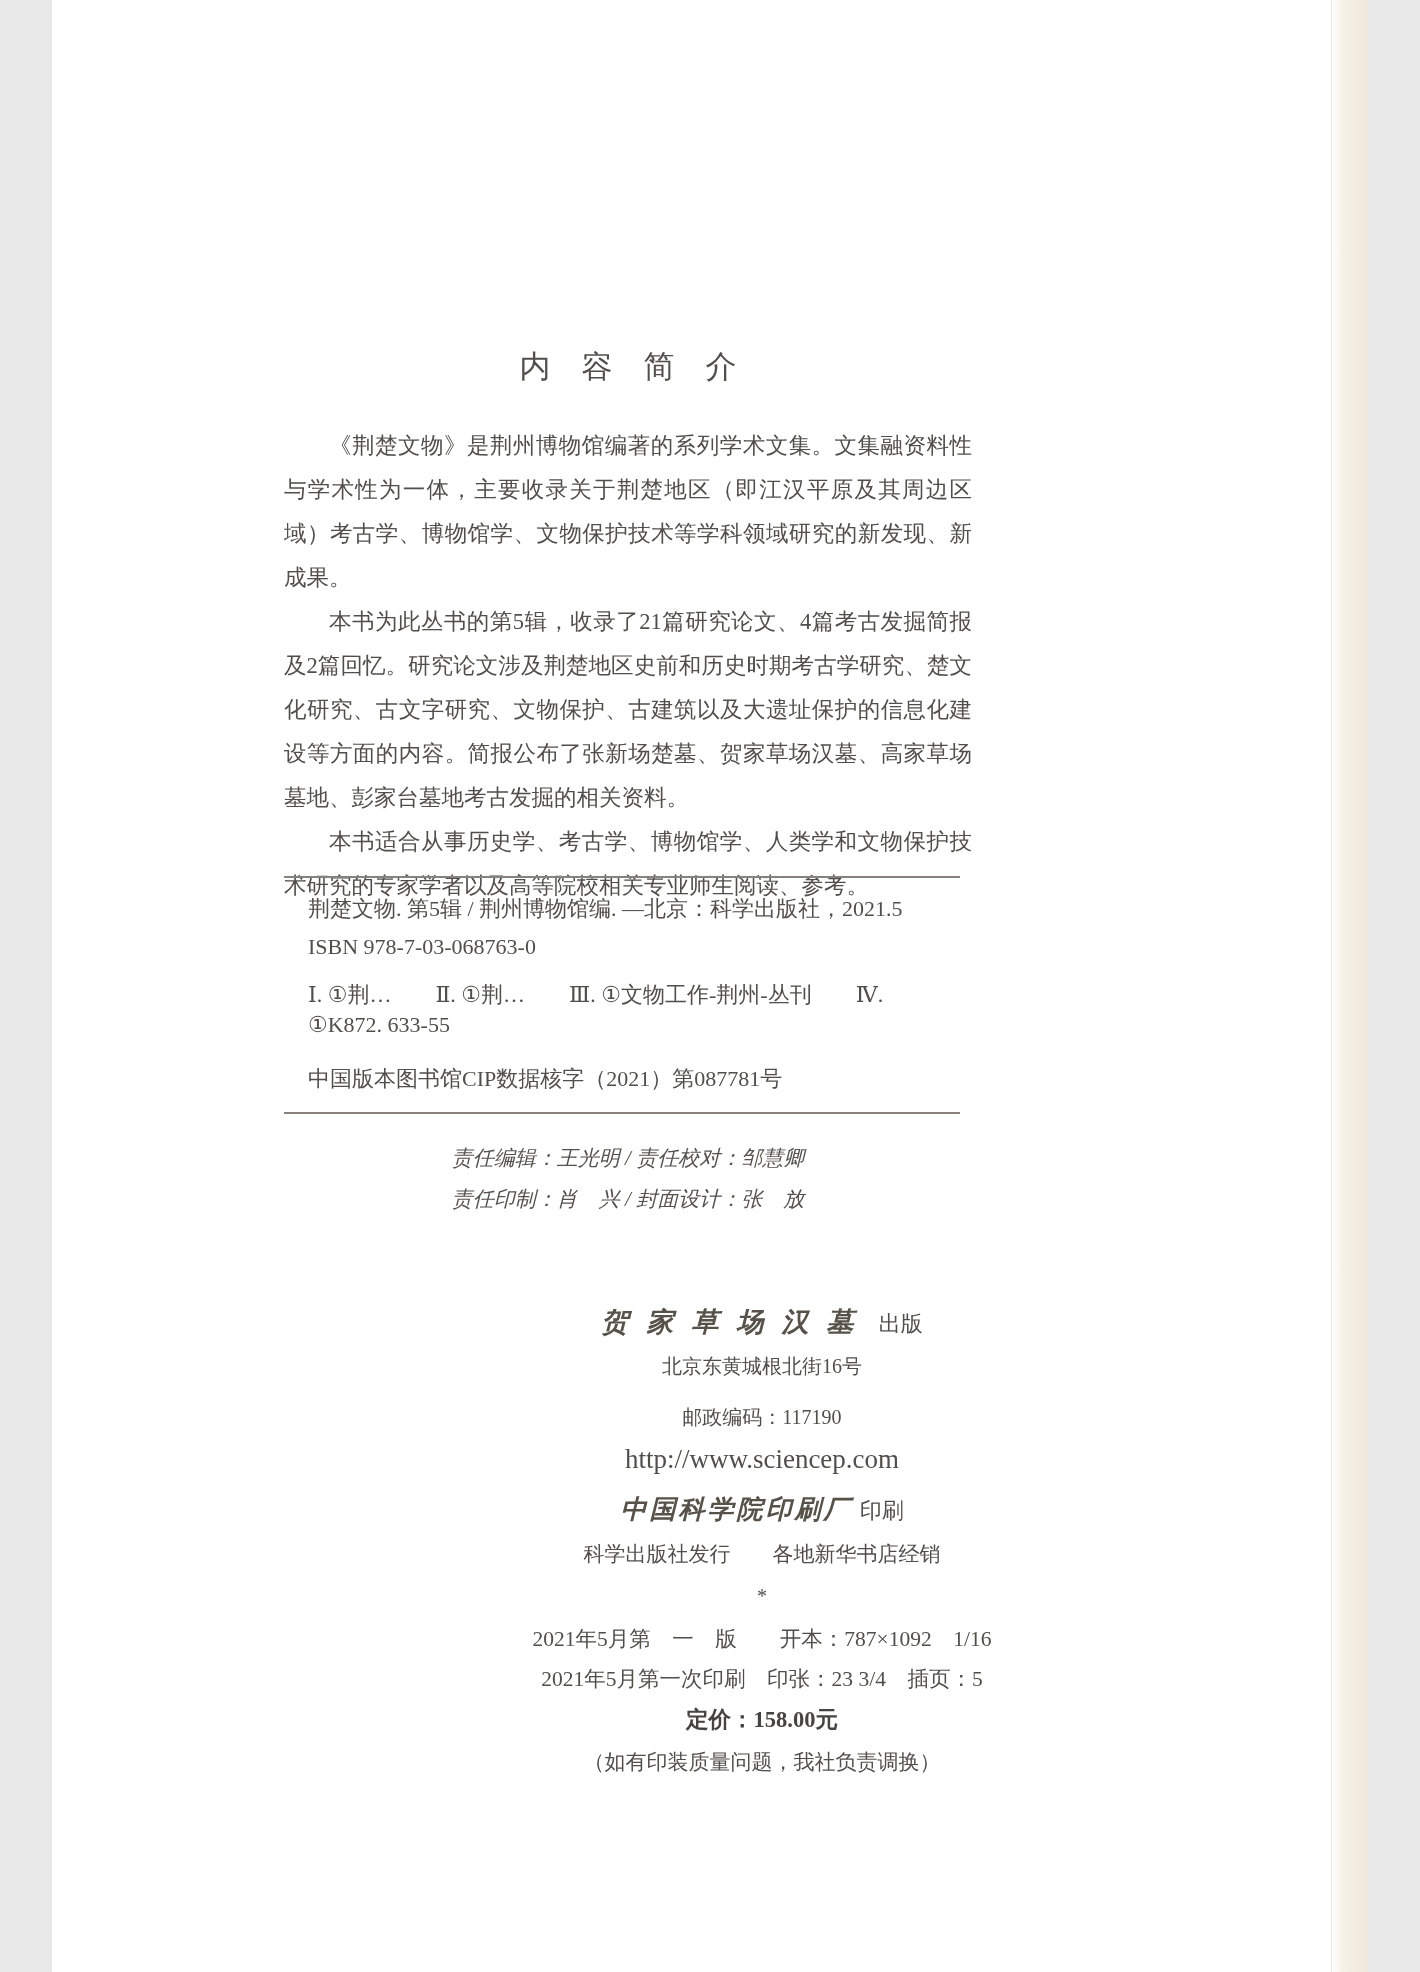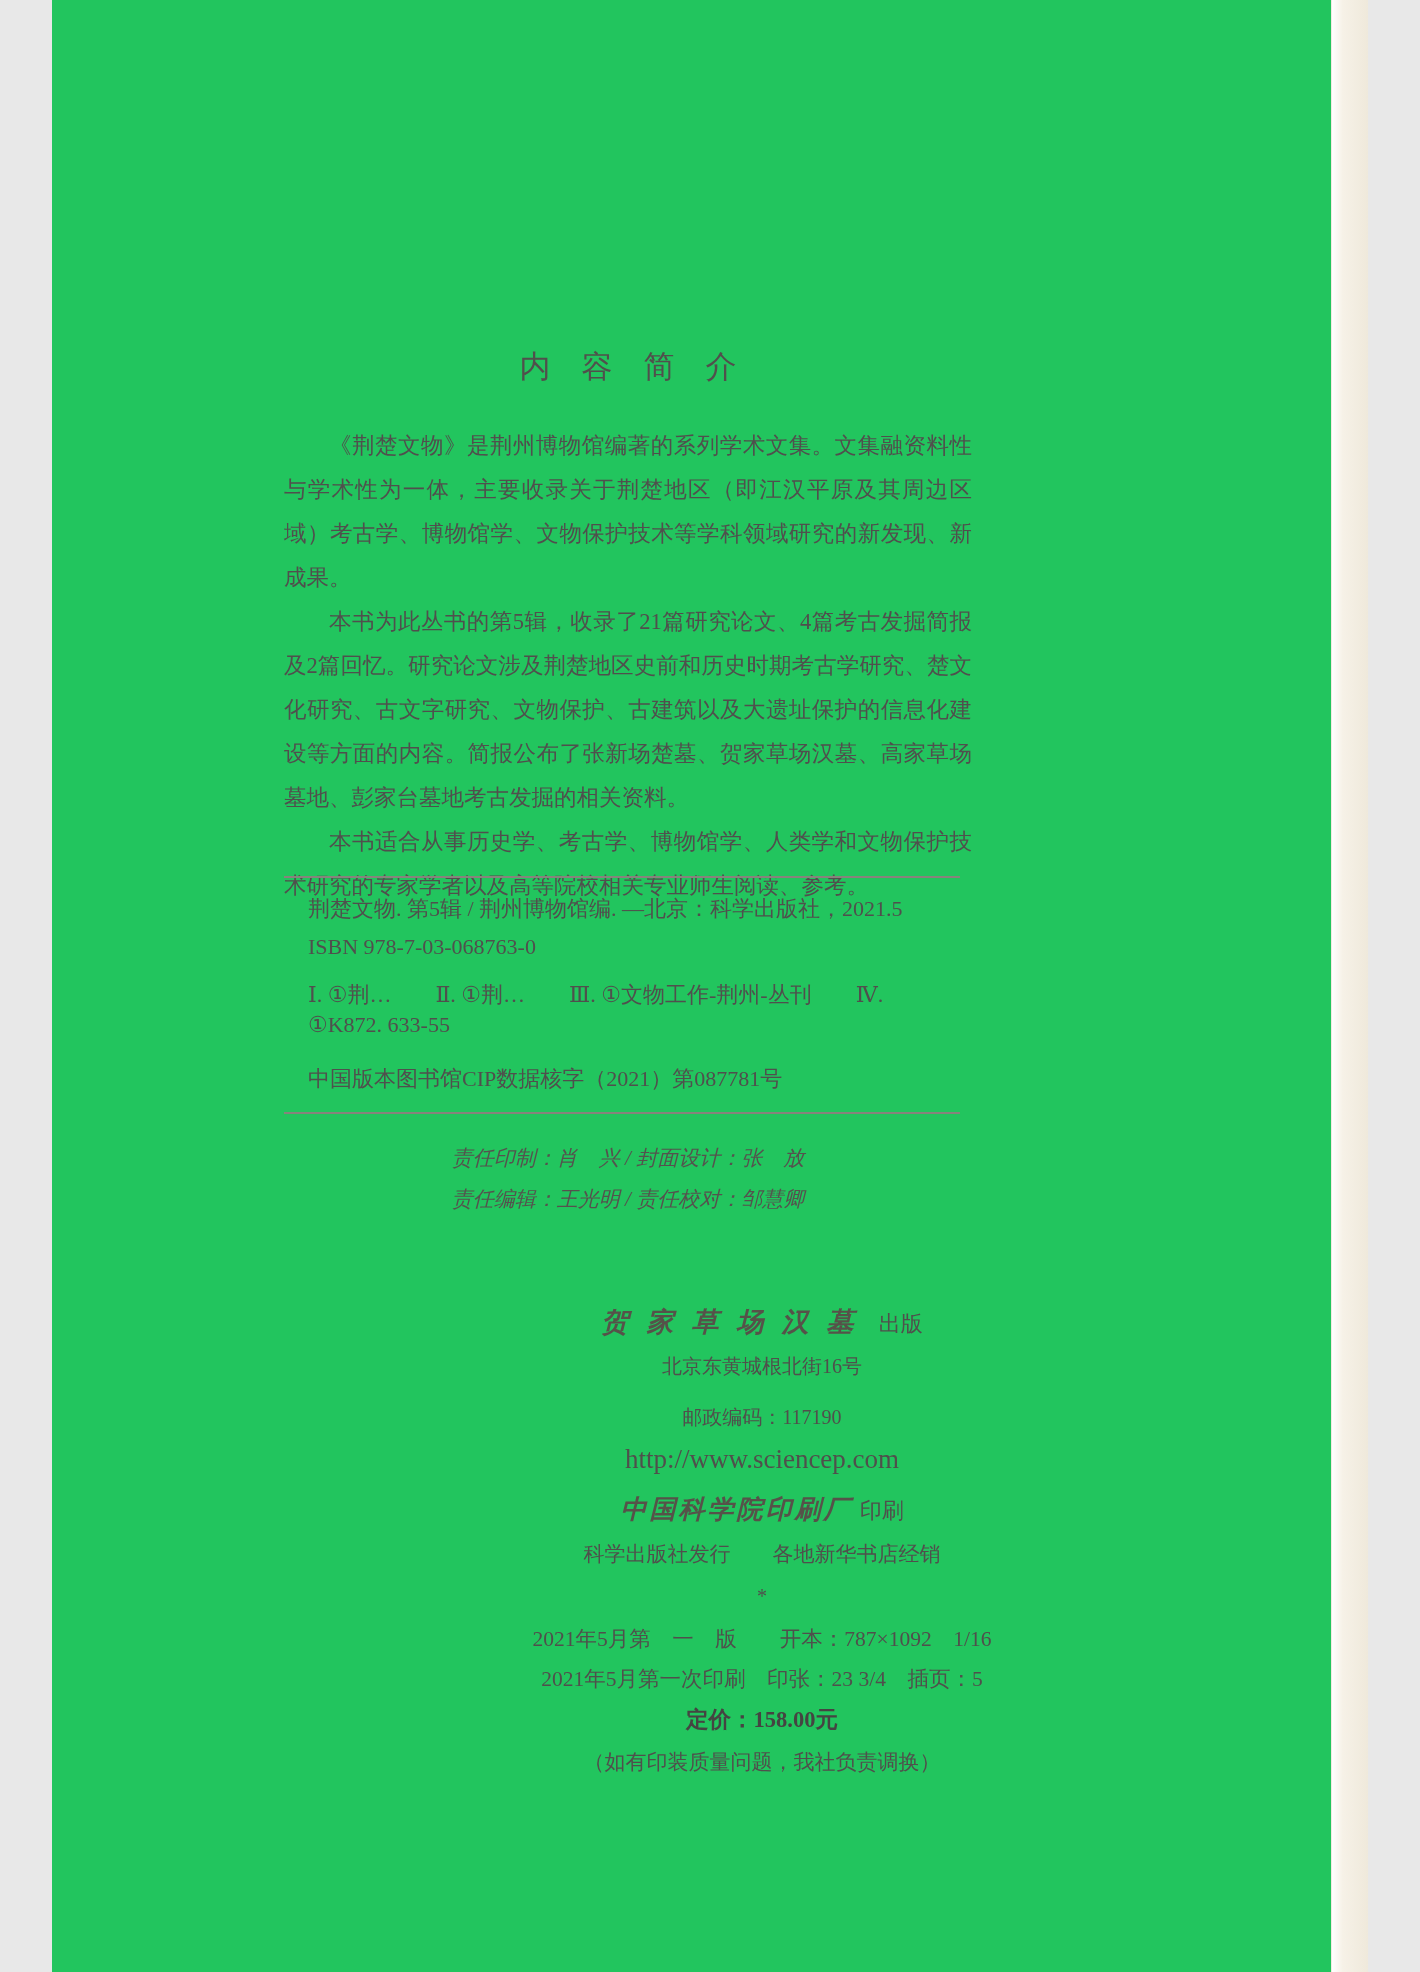--- a/index.html
+++ b/index.html
@@ -1,20 +1,20 @@
 <!DOCTYPE html>
 <html><head>
 <meta charset="utf-8">
 <style>
   html,body{margin:0;padding:0;background:#e8e8e8;}
   .page{
     position:relative;
     width:1316px;height:1972px;
     margin:0 auto;
-    background:#22c55e;
+    background:#ffffff;
     font-family:"Liberation Serif","DejaVu Serif",serif;
     color:#4f4e4c;
     overflow:hidden;
   }
   
   .page .edge-band{
     position:absolute;top:0;right:0;width:36px;height:100%;
     background:linear-gradient(to right,#ffffff 0,#f6f1e7 30%,#efe9db 100%);
     border-left:1px solid #f0ebe0;
   }
@@ -89,22 +89,22 @@
   </div>
 
   <div class="cip-box">
     <div class="cip-line1">荆楚文物. 第5辑 / 荆州博物馆编. —北京：科学出版社，2021.5</div>
     <div class="cip-isbn">ISBN 978-7-03-068763-0</div>
     <div class="cip-class">Ⅰ. ①荆…　　Ⅱ. ①荆…　　Ⅲ. ①文物工作-荆州-丛刊　　Ⅳ. ①K872. 633-55</div>
     <div class="cip-record">中国版本图书馆CIP数据核字（2021）第087781号</div>
   </div>
 
   <div class="credits">
+    <div>责任编辑：王光明 / 责任校对：邹慧卿</div>
     <div>责任印制：肖　兴 / 封面设计：张　放</div>
-    <div>责任编辑：王光明 / 责任校对：邹慧卿</div>
   </div>
 
   <div class="colophon">
     <div class="line">
       <span class="brush pub-name">贺家草场汉墓</span>
       <span class="pub-suffix">出版</span>
     </div>
     <div class="addr">北京东黄城根北街16号</div>
     <div class="postcode">邮政编码：117190</div>
     <div class="website">http://www.sciencep.com</div>

